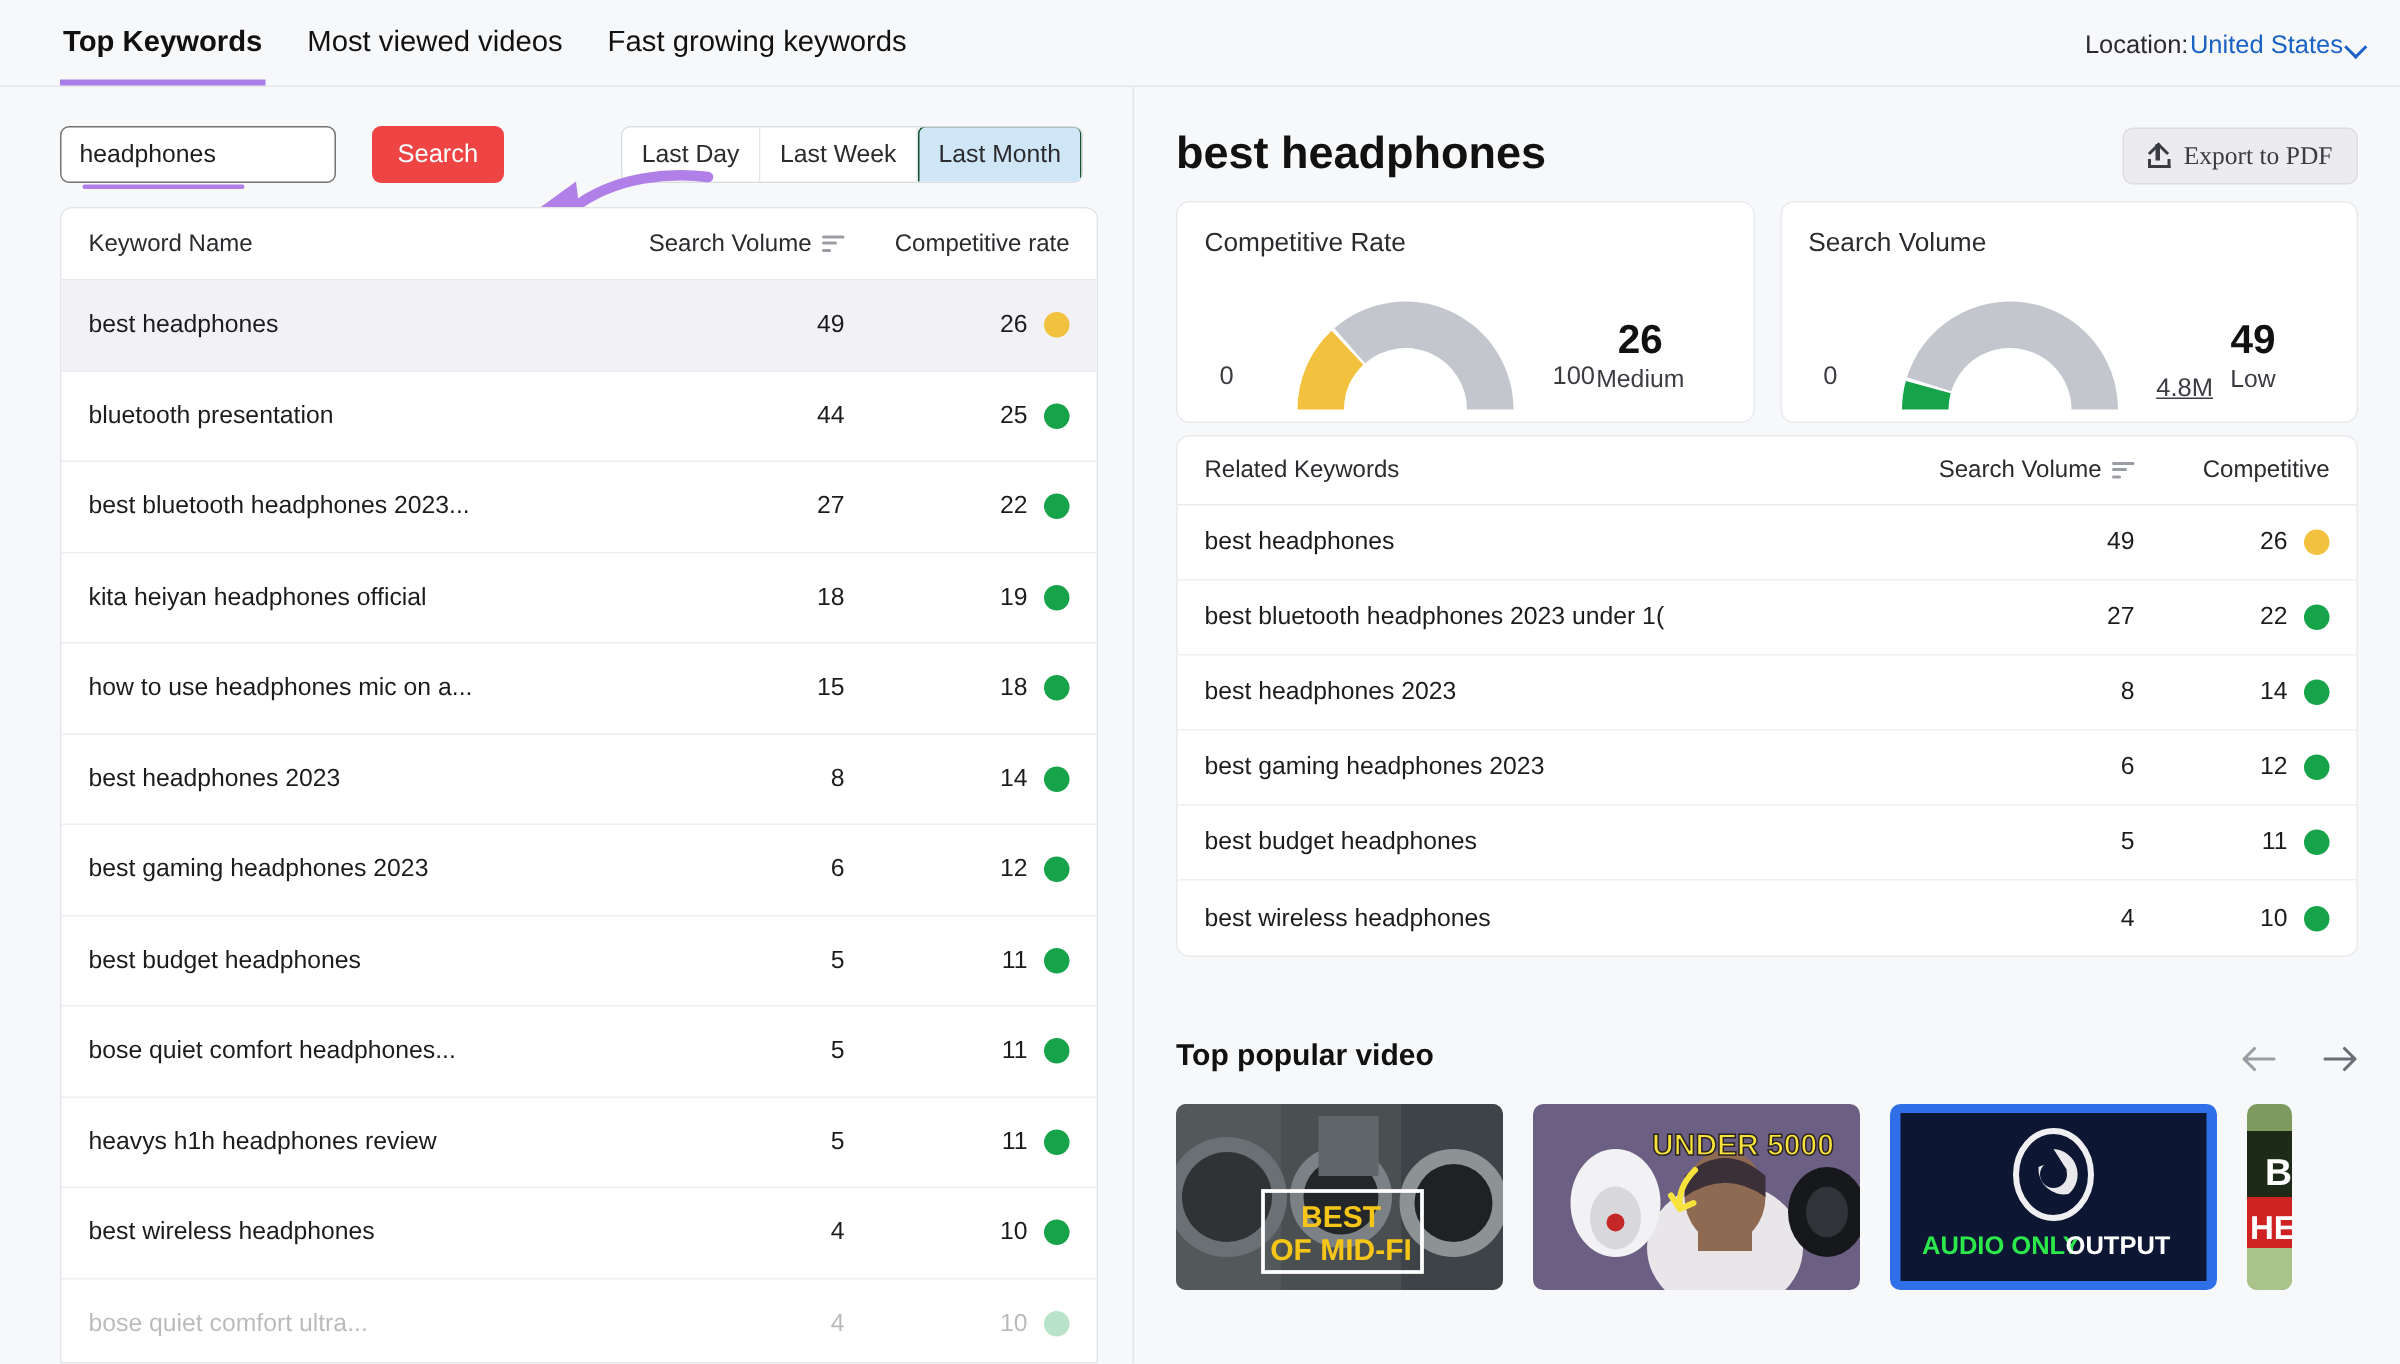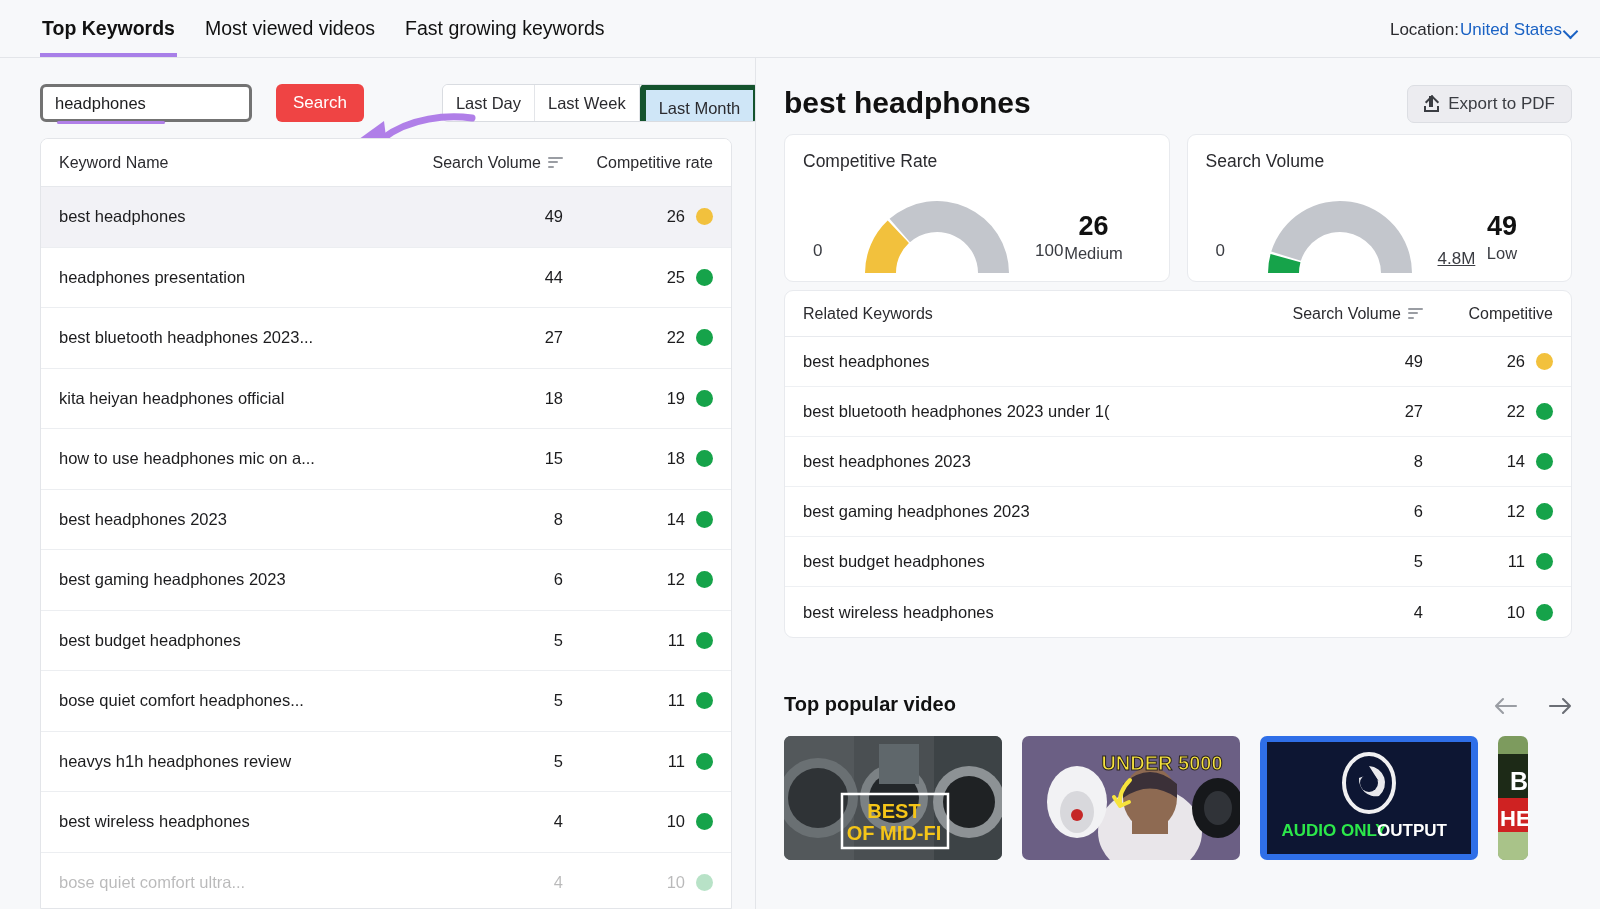--- a/index.html
+++ b/index.html
@@ -39,21 +39,21 @@
     width: 9px; height: 9px; border-right: 2.4px solid #1a62c4; border-bottom: 2.4px solid #1a62c4;
     transform: rotate(45deg);
   }
 
   
   .leftpane { position: absolute; left: 0; top: 58px; width: 755px; height: 851px; background: #f7f8fa; }
   .vdivider { position: absolute; left: 755px; top: 58px; width: 1px; height: 851px; background: #e3e5e9; }
 
   .controls { position: absolute; left: 40px; top: 26px; display: flex; align-items: center; }
   .searchbox {
-    width: 212px; height: 38px; background: #fff; border: 3px solid #737373; border-radius: 6px;
+    width: 184px; height: 38px; background: #fff; border: 1px solid #737373; border-radius: 6px;
     position: relative;
   }
   .searchbox input {
     width: 100%; height: 100%; border: 0; outline: none; background: transparent;
     padding: 0 12px; font-size: 16.5px; font-family: "Liberation Sans", sans-serif; color: #1c1c1e;
   }
   .annot-underline {
     position: absolute; left: 14px; bottom: -5px; width: 108px; height: 3.5px;
     background: #b07fe8; border-radius: 2px;
   }
@@ -64,21 +64,21 @@
   }
   .segmented {
     margin-left: 78px; display: flex; height: 38px; border-radius: 6px; overflow: hidden;
     border: 1px solid #d9dce1; background: #fff;
   }
   .seg {
     padding: 0 13px; height: 36px; line-height: 36px; font-size: 16.5px; color: #2b2b2f;
     border-right: 1px solid #e3e5e9; cursor: pointer; background: #fff; white-space: nowrap;
   }
   .seg:last-child { border-right: 0; }
-  .seg.active { background: #cfe6f7; border: 6px solid #14532d; border-radius: 5px; height: 45px; line-height: 36px; margin: -1px 0; text-align: center; }
+  .seg.active { background: #cfe6f7; border: 1px solid #14532d; border-radius: 5px; height: 45px; line-height: 36px; margin: -1px 0; text-align: center; }
 
   
   .annot-arrow { position: absolute; left: 340px; top: 55px; width: 150px; height: 55px; pointer-events: none; }
 
   
   .ktable {
     position: absolute; left: 40px; top: 80px; width: 692px; height: 771px;
     background: #fff; border: 1px solid #e3e5e9; border-radius: 8px 8px 0 0; overflow: hidden;
   }
   .kthead {
@@ -105,21 +105,21 @@
   .dot { width: 17px; height: 17px; border-radius: 50%; display: inline-block; flex: 0 0 auto; }
   .krow.fade { opacity: .30; }
 
   
   .rightpane { position: absolute; left: 756px; top: 58px; width: 844px; height: 851px; background: #f7f8fa; }
   .kw-title { position: absolute; left: 28px; top: 28px; font-size: 30px; font-weight: bold; color: #111; }
   .exportbtn {
     position: absolute; right: 28px; top: 27px; height: 38px; padding: 0 16px;
     background: #ececf0; border: 1px solid #dcdee3; border-radius: 7px; color: #3a3c42;
     font-size: 17px; display: flex; align-items: center; gap: 9px; cursor: pointer;
-    font-family: Liberation Sans, sans-serif;
+    font-family: Liberation Serif, serif;
   }
   .upload-icon { width: 15px; height: 16px; position: relative; display: inline-block; }
   .upload-icon::before {
     content: ""; position: absolute; left: 5.2px; top: 0; width: 3.4px; height: 11px; background: #3a3c42;
   }
   .upload-icon::after {
     content: ""; position: absolute; left: 2.6px; top: 1px; width: 8px; height: 8px;
     border-left: 2.2px solid #3a3c42; border-top: 2.2px solid #3a3c42; transform: rotate(45deg);
   }
   .upload-base { position: absolute; left: 0; bottom: 0; width: 15px; height: 6px; border: 2.2px solid #3a3c42; border-top: 0; }
@@ -213,21 +213,21 @@
       <div id="krows">
           <div class="krow selected">
             <div class="kname">best headphones</div>
             <div class="kvol">49</div>
             <div class="kcomp">
               <span>26</span>
               <span class="dot" style="background: rgb(242, 193, 61);"></span>
             </div>
           </div>
           <div class="krow">
-            <div class="kname">headphones presentation</div>
+            <div class="kname">bluetooth presentation</div>
             <div class="kvol">44</div>
             <div class="kcomp">
               <span>25</span>
               <span class="dot" style="background: rgb(22, 163, 74);"></span>
             </div>
           </div>
           <div class="krow">
             <div class="kname">best bluetooth headphones 2023...</div>
             <div class="kvol">27</div>
             <div class="kcomp">

